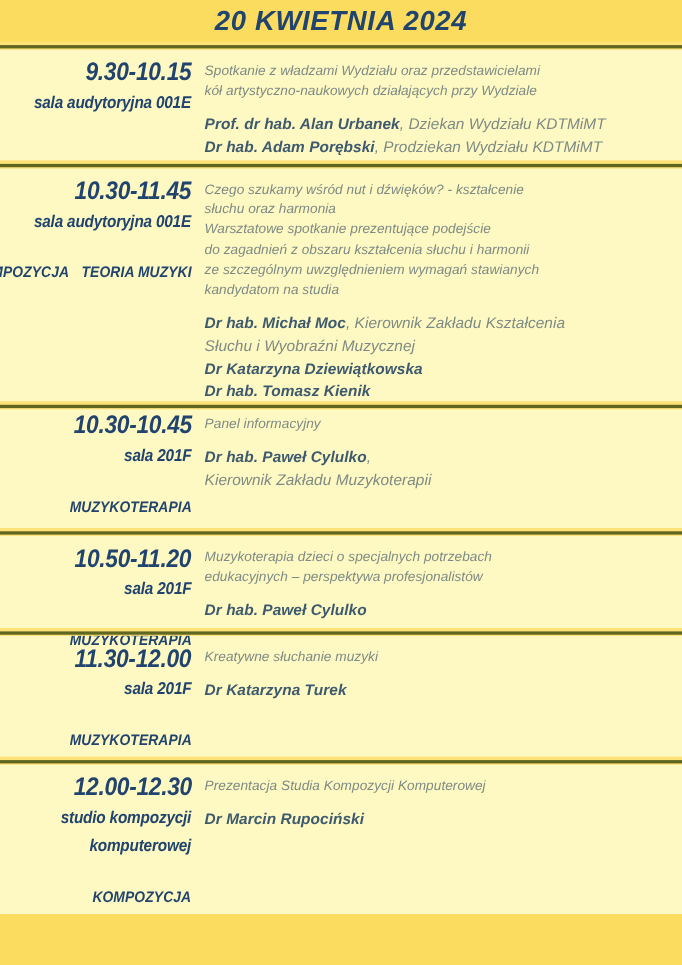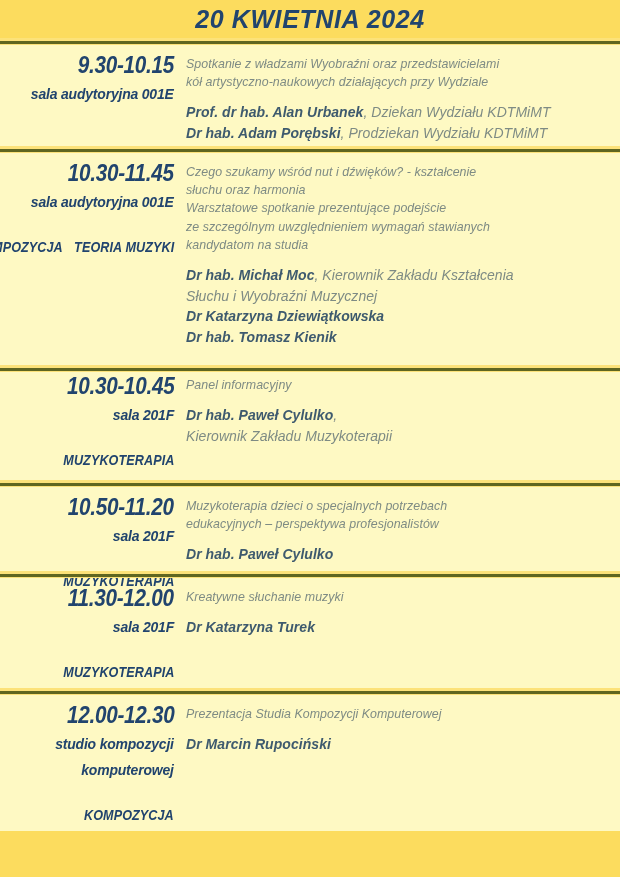--- a/index.html
+++ b/index.html
@@ -176,21 +176,21 @@
   <div class="divider"></div>
 
   <div class="rows" id="rows-container">
       <div class="row" style="height: 101px; padding-top: 9px; box-sizing: border-box;">
         <div class="row-left">
           <div class="time">9.30-10.15</div>
           <div class="place">sala audytoryjna 001E</div>
         </div>
         <div class="row-right">
           <div>
-            <div class="desc">Spotkanie z władzami Wyobraźni oraz przedstawicielami</div>
+            <div class="desc">Spotkanie z władzami Wydziału oraz przedstawicielami</div>
             <div class="desc">kół artystyczno-naukowych działających przy Wydziale</div>
           </div>
           <div class="people">
             <div class="person"><b>Prof. dr hab. Alan Urbanek</b><span>, Dziekan Wydziału KDTMiMT</span></div>
             <div class="person"><b>Dr hab. Adam Porębski</b><span>, Prodziekan Wydziału KDTMiMT</span></div>
           </div>
         </div>
       </div>
       <div class="divider"></div>
       <div class="row" style="height: 212px; padding-top: 9px; box-sizing: border-box;">
@@ -201,20 +201,21 @@
             <div class="cat">DYRYGENTURA</div>
             <div class="cat">KOMPOZYCJA</div>
             <div class="cat">TEORIA MUZYKI</div>
           </div>
         </div>
         <div class="row-right">
           <div>
             <div class="desc">Czego szukamy wśród nut i dźwięków? - kształcenie</div>
             <div class="desc">słuchu oraz harmonia</div>
             <div class="desc">Warsztatowe spotkanie prezentujące podejście</div>
+            <div class="desc">do zagadnień z obszaru kształcenia słuchu i harmonii</div>
             <div class="desc">ze szczególnym uwzględnieniem wymagań stawianych</div>
             <div class="desc">kandydatom na studia</div>
           </div>
           <div class="people">
             <div class="person"><b>Dr hab. Michał Moc</b><span>, Kierownik Zakładu Kształcenia</span></div>
             <div class="person"><span>Słuchu i Wyobraźni Muzycznej</span></div>
             <div class="person"><b>Dr Katarzyna Dziewiątkowska</b></div>
             <div class="person"><b>Dr hab. Tomasz Kienik</b></div>
           </div>
         </div>

